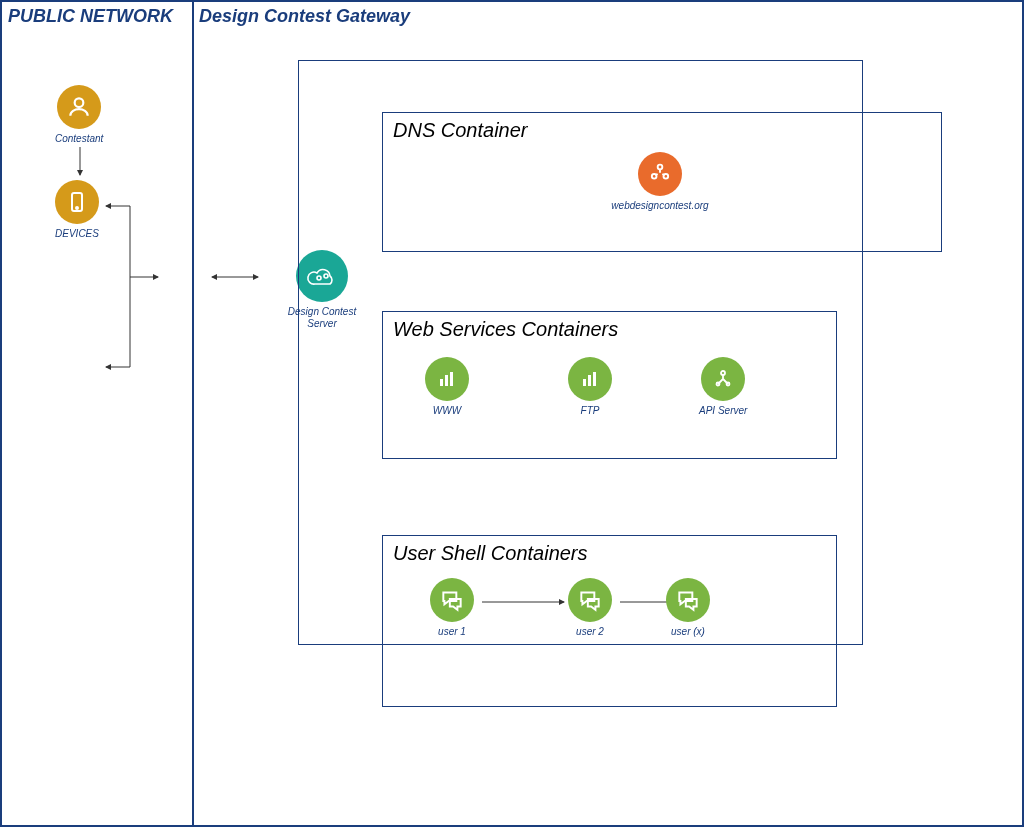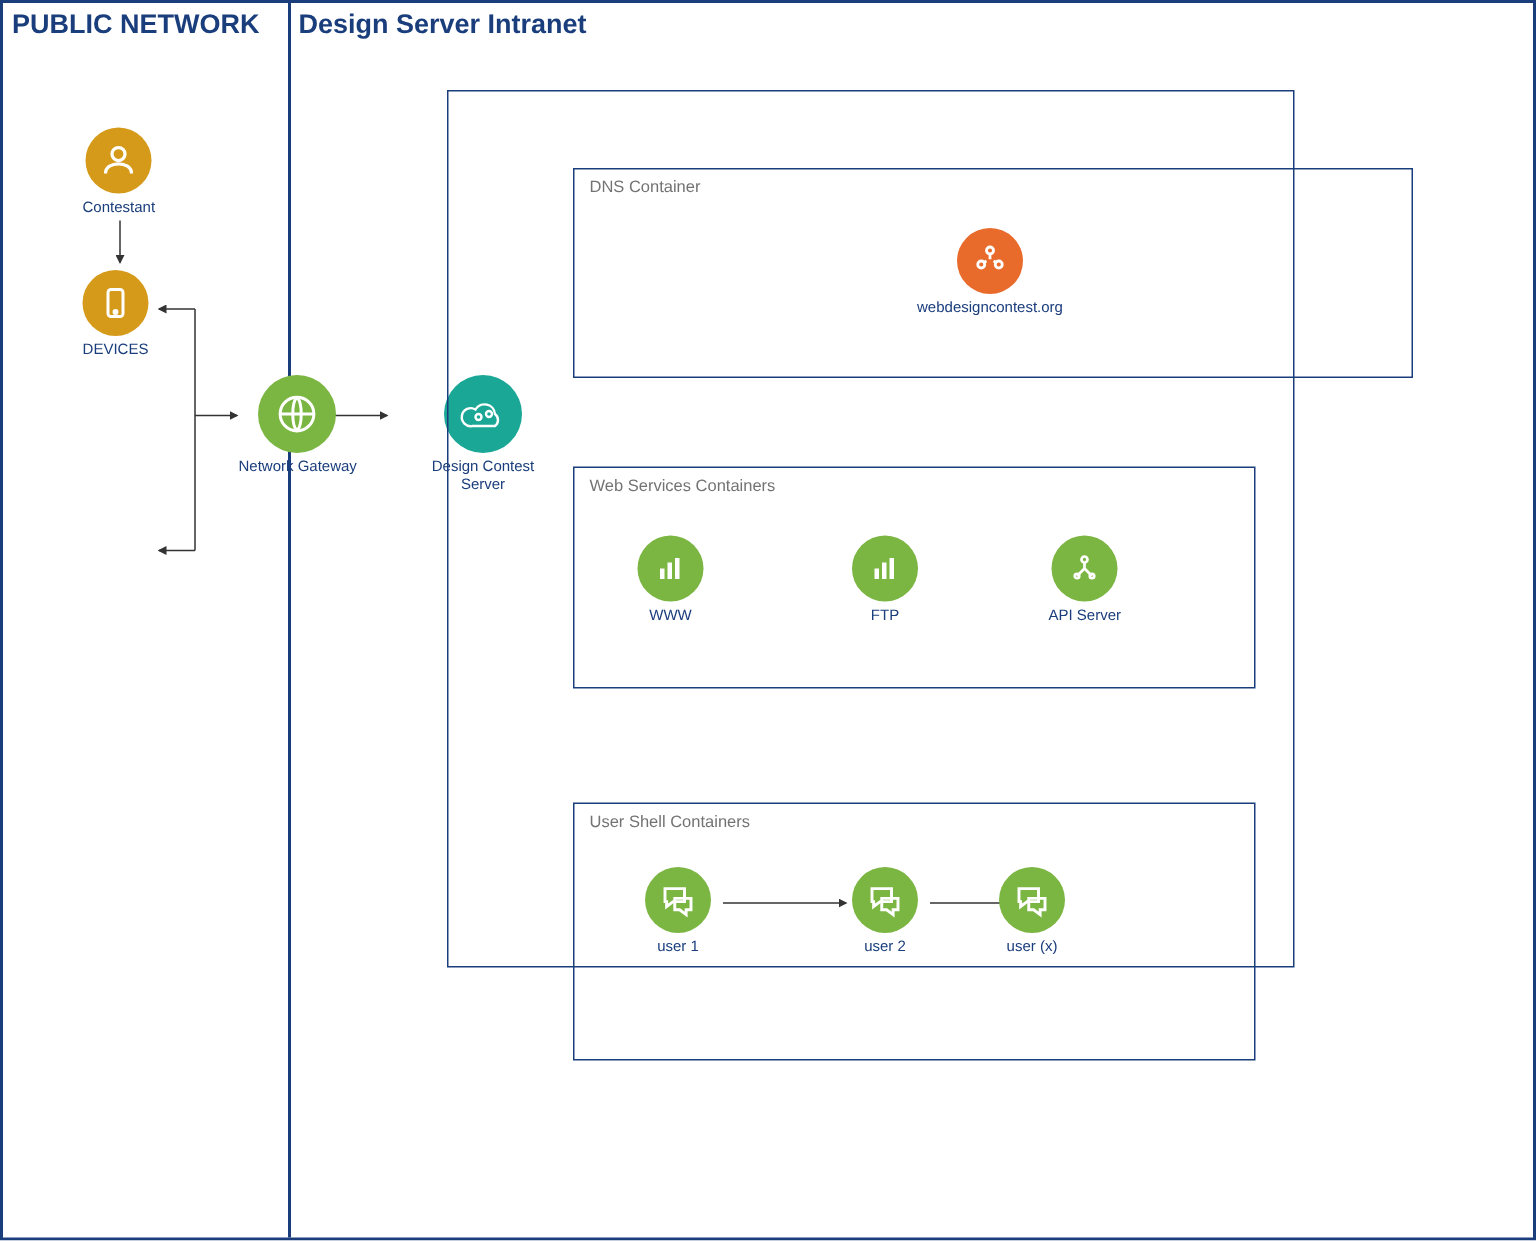--- a/index.html
+++ b/index.html
@@ -8,20 +8,21 @@
     font-family: Arial, Helvetica, sans-serif;
     background: #fff;
   }
   .canvas {
     position: relative;
     width: 1024px;
     height: 827px;
     box-sizing: border-box;
     border: 2px solid #1a3d7c;
     background: #fff;
+    font-style: italic;
   }
   .zone-title {
     position: absolute;
     top: 4px;
     font-size: 18px;
     font-weight: bold;
     color: #1a3d7c;
   }
   .vline {
     position: absolute;
@@ -61,39 +62,39 @@
   .orange { background: #e96b2c; }
   .container-box {
     position: absolute;
     box-sizing: border-box;
     border: 1px solid #1a3d7c;
   }
   .container-title {
     position: absolute;
     top: 6px;
     left: 10px;
-    color: #737373;
-    font-size: 11px;
+    color: #000000;
+    font-size: 20px;
   }
   svg.overlay {
     position: absolute;
     top: 0;
     left: 0;
     width: 1024px;
     height: 827px;
     pointer-events: none;
   }
 </style>
 </head>
 <body>
 
 <div class="canvas">
 
   <div class="zone-title" style="left:6px">PUBLIC NETWORK</div>
-  <div class="zone-title" style="left:197px">Design Server Intranet</div>
+  <div class="zone-title" style="left:197px">Design Contest Gateway</div>
 
   <div class="vline" style="left:190px"></div>
 
   <svg class="overlay">
     <defs>
       <marker id="arrow" markerWidth="6" markerHeight="6" refX="5" refY="3" orient="auto">
         <path d="M0,0 L6,3 L0,6 Z" fill="#333"></path>
       </marker>
       <marker id="arrowS" markerWidth="6" markerHeight="6" refX="1" refY="3" orient="auto">
         <path d="M6,0 L0,3 L6,6 Z" fill="#333"></path>
@@ -133,29 +134,20 @@
     <div class="icon-circle gold">
       <svg width="24" height="24" viewBox="0 0 24 24" fill="none" stroke="#fff" stroke-width="2">
         <rect x="7" y="3" width="10" height="18" rx="2"></rect>
           <circle cx="12" cy="18" r="1" fill="#fff"></circle>
       </svg>
     </div>
     <div class="label">DEVICES</div>
   </div>
 
 
-  <div class="node big" style="left:157px; top:248px">
-    <div class="icon-circle green">
-      <svg width="30" height="30" viewBox="0 0 24 24" fill="none" stroke="#fff" stroke-width="1.6">
-        <circle cx="12" cy="12" r="9"></circle>
-          <path d="M3 12h18M12 3c3 3 3 15 0 18M12 3c-3 3-3 15 0 18"></path>
-      </svg>
-    </div>
-    <div class="label">Network Gateway</div>
-  </div>
 
   <div class="node big" style="left:275px; top:248px">
     <div class="icon-circle teal">
       <svg width="32" height="26" viewBox="0 0 32 24" fill="none" stroke="#fff" stroke-width="1.6">
         <path d="M9 20a6 6 0 1 1 2-11 7 7 0 0 1 13 3 5 5 0 0 1 0 8H9z"></path>
         <circle cx="13" cy="14" r="2"></circle>
           <circle cx="20" cy="12" r="2"></circle>
       </svg>
     </div>
     <div class="label">Design Contest Server</div>

